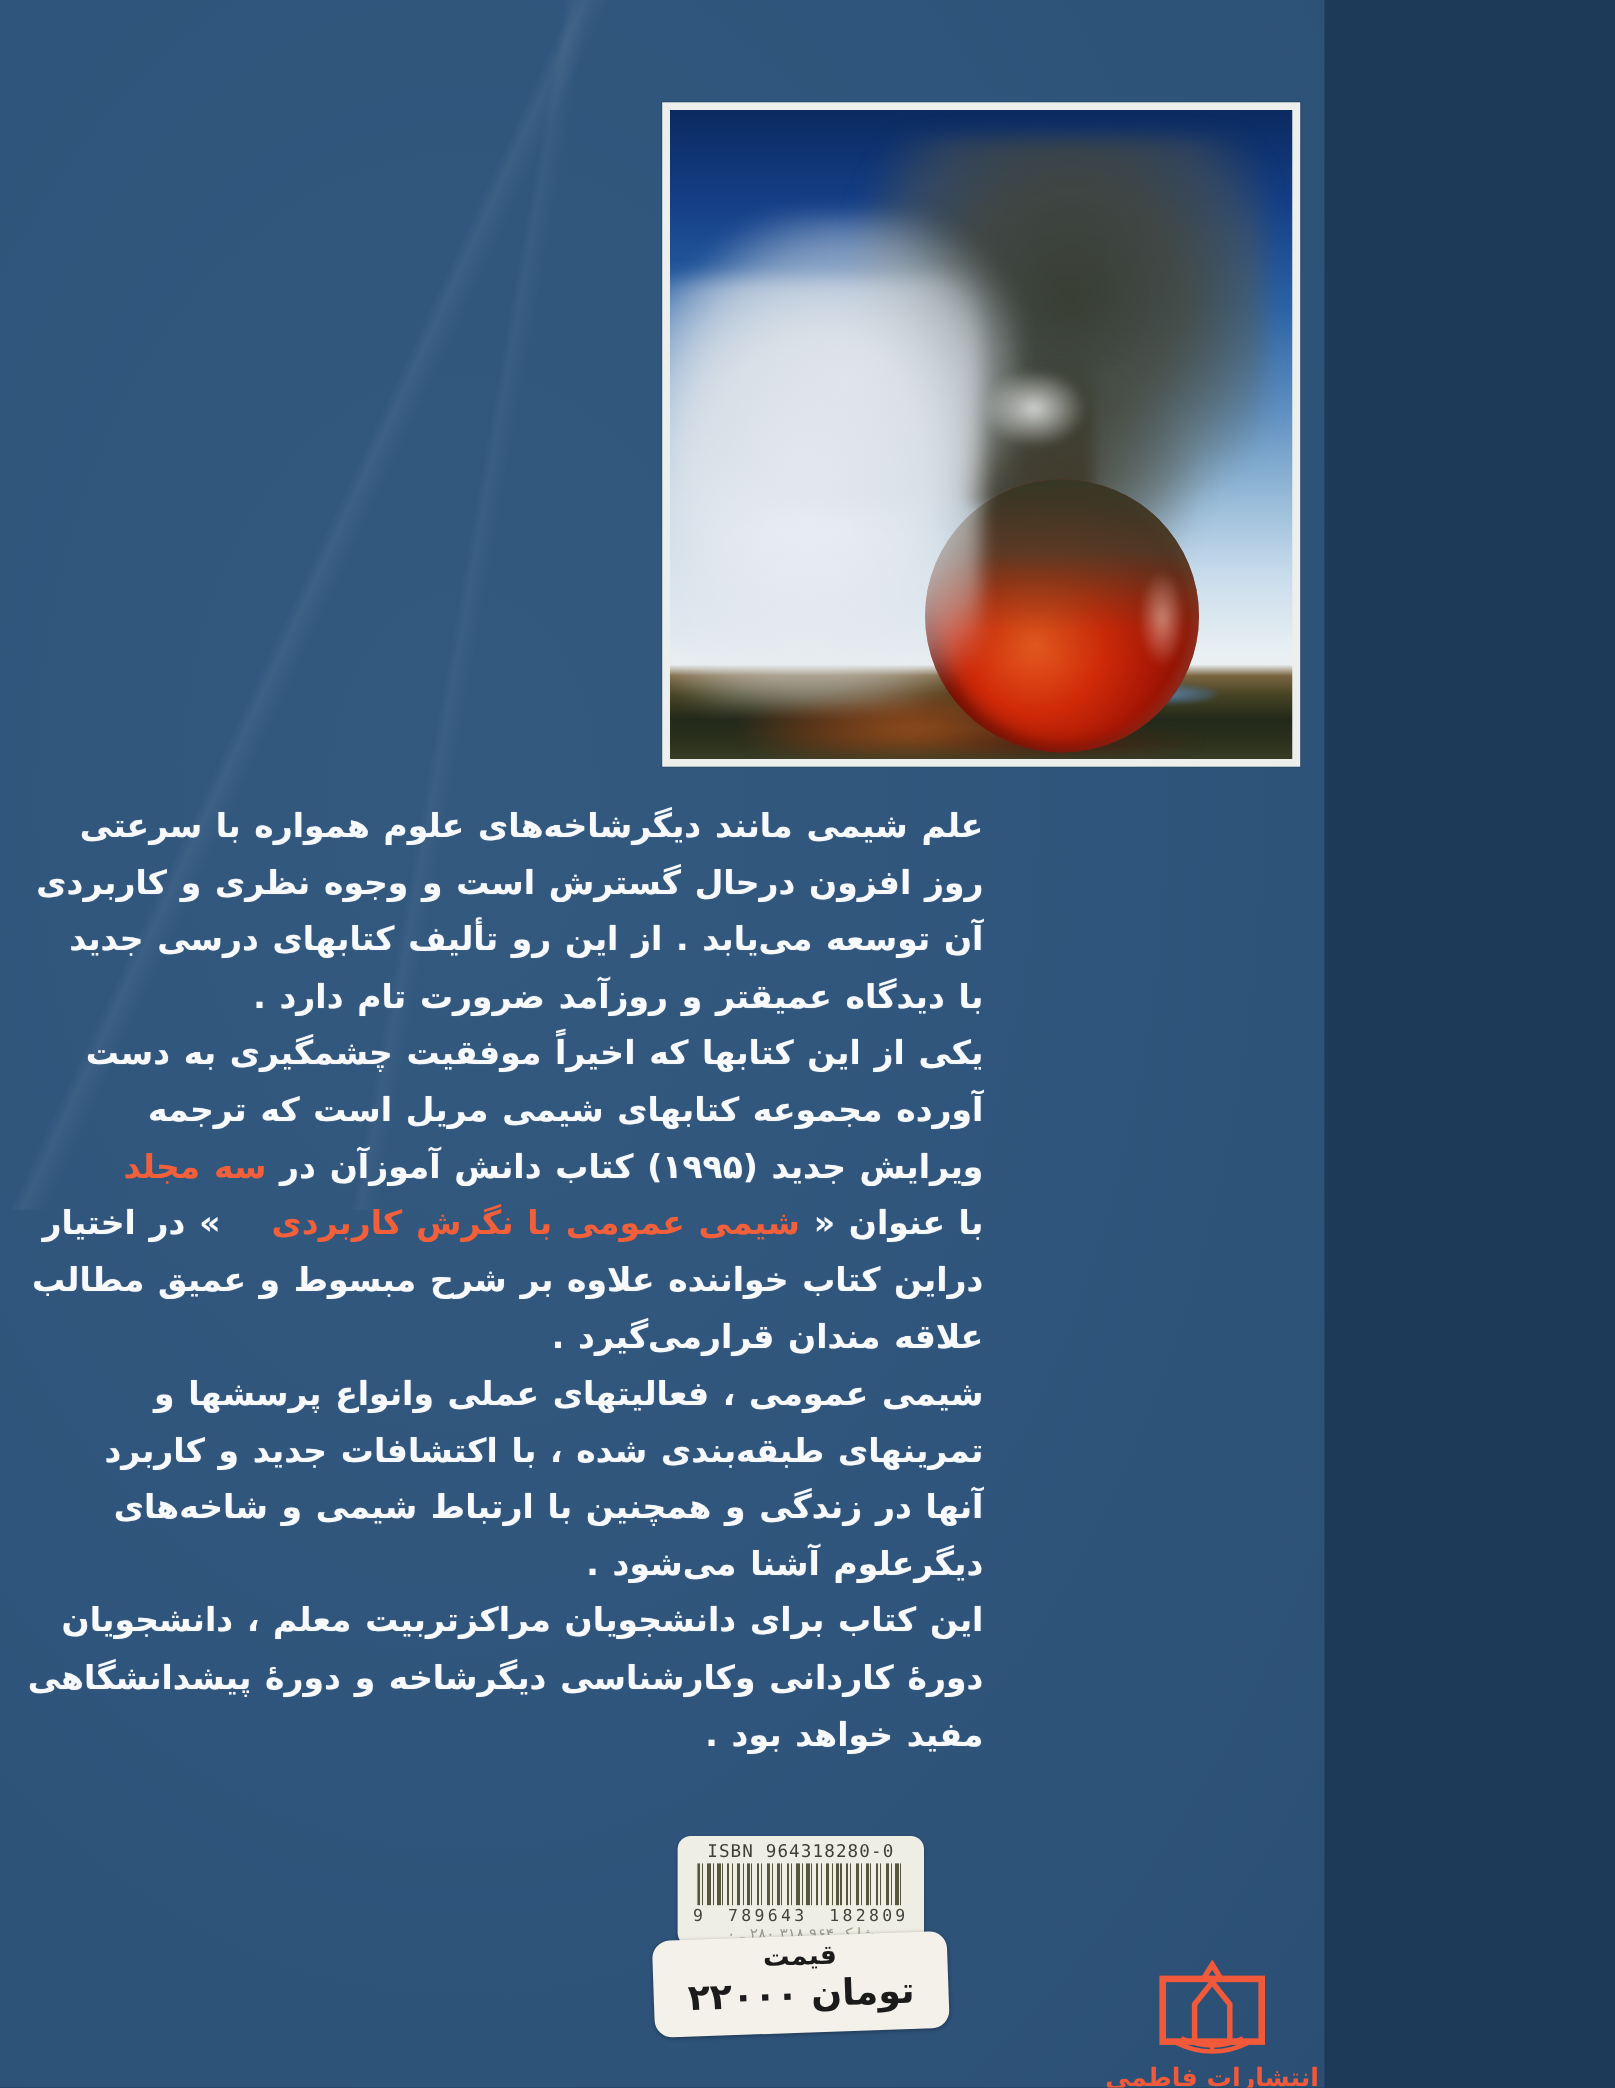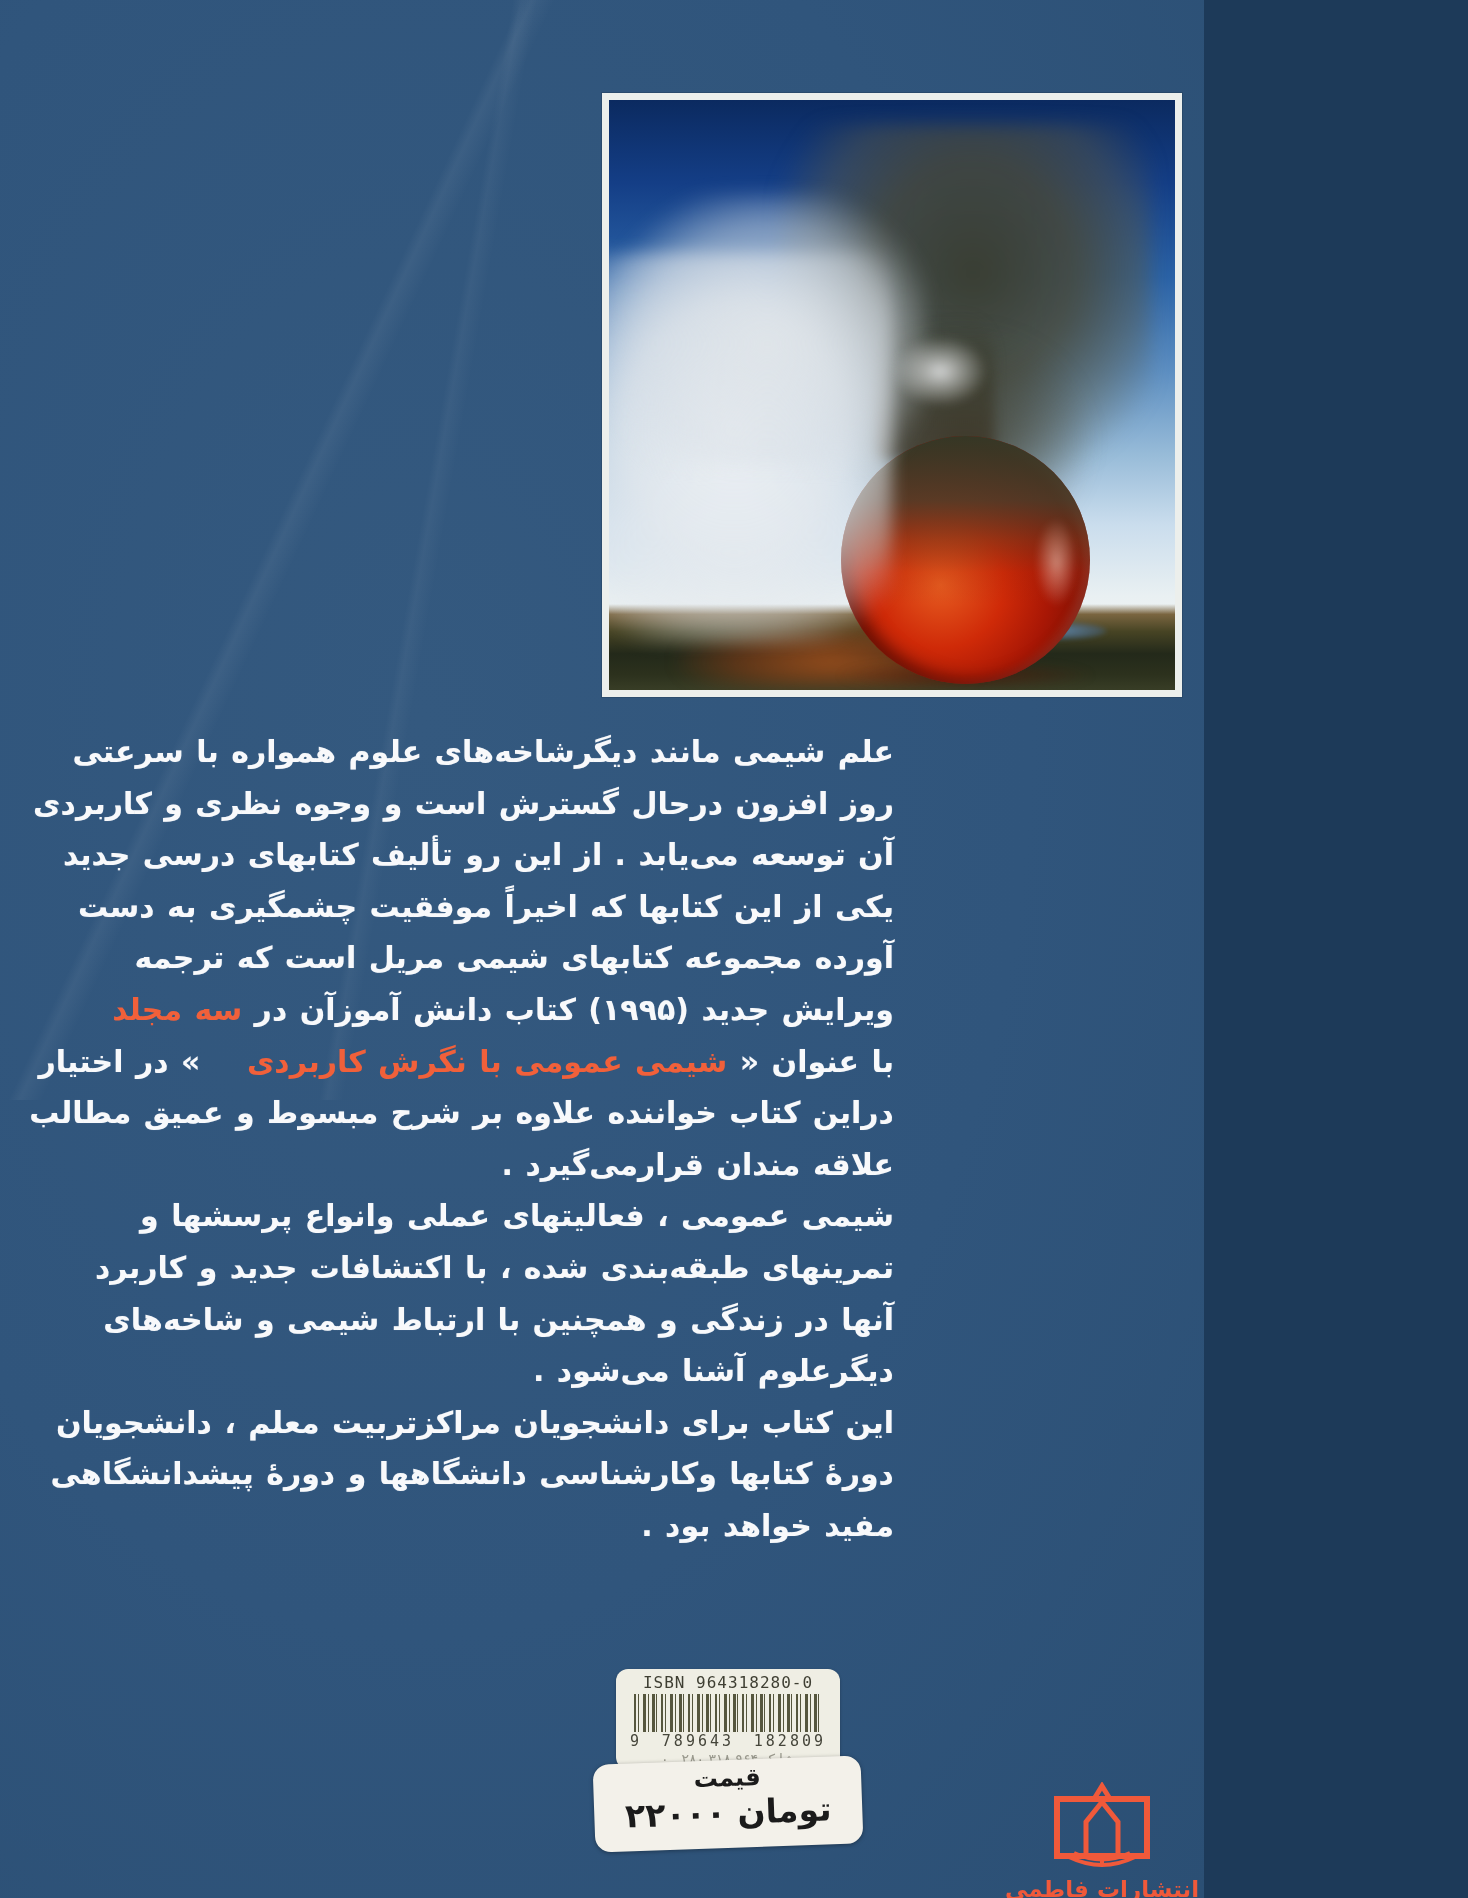--- a/index.html
+++ b/index.html
@@ -123,32 +123,33 @@
       <div class="smoke-white1"></div>
       <div class="smoke-white2"></div>
       <div class="smoke-puff"></div>
     </div>
   </div>
 
   <div class="text-block">
     <div class="tline"><span>علم شیمی مانند دیگرشاخه‌های علوم همواره با سرعتی</span></div>
     <div class="tline"><span>روز افزون درحال گسترش است و وجوه نظری و کاربردی</span></div>
     <div class="tline"><span>آن توسعه می‌یابد . از این رو تألیف کتابهای درسی جدید</span></div>
+    <div class="tline"><span>با دیدگاه عمیقتر و روزآمد ضرورت تام دارد .</span></div>
     <div class="tline"><span>یکی از این کتابها که اخیراً موفقیت چشمگیری به دست</span></div>
     <div class="tline"><span>آورده مجموعه کتابهای شیمی مریل است که ترجمه</span></div>
     <div class="tline"><span>ویرایش جدید (۱۹۹۵) کتاب دانش آموزآن در </span><span class="hl">سه مجلد</span><span></span></div>
     <div class="tline"><span>با عنوان « </span><span class="hl">شیمی عمومی با نگرش کاربردی</span><span> » در اختیار</span></div>
     <div class="tline"><span>دراین کتاب خواننده علاوه بر شرح مبسوط و عمیق مطالب</span></div>
     <div class="tline"><span>علاقه مندان قرارمی‌گیرد .</span></div>
     <div class="tline"><span>شیمی عمومی ، فعالیتهای عملی وانواع پرسشها و</span></div>
     <div class="tline"><span>تمرینهای طبقه‌بندی شده ، با اکتشافات جدید و کاربرد</span></div>
     <div class="tline"><span>آنها در زندگی و همچنین با ارتباط شیمی و شاخه‌های</span></div>
     <div class="tline"><span>دیگرعلوم آشنا می‌شود .</span></div>
     <div class="tline"><span>این کتاب برای دانشجویان مراکزتربیت معلم ، دانشجویان</span></div>
-    <div class="tline"><span>دورهٔ کتابها وکارشناسی دانشگاهها و دورهٔ پیشدانشگاهی</span></div>
+    <div class="tline"><span>دورهٔ کاردانی وکارشناسی دیگرشاخه و دورهٔ پیشدانشگاهی</span></div>
     <div class="tline"><span>مفید خواهد بود .</span></div>
   </div>
 
   <div class="isbn-sticker">
     <div class="isbn-line">ISBN 964318280-0</div>
     <div class="barcode"></div>
     <div class="ean-row">
       <span>9</span>
       <span>789643</span>
       <span>182809</span>

